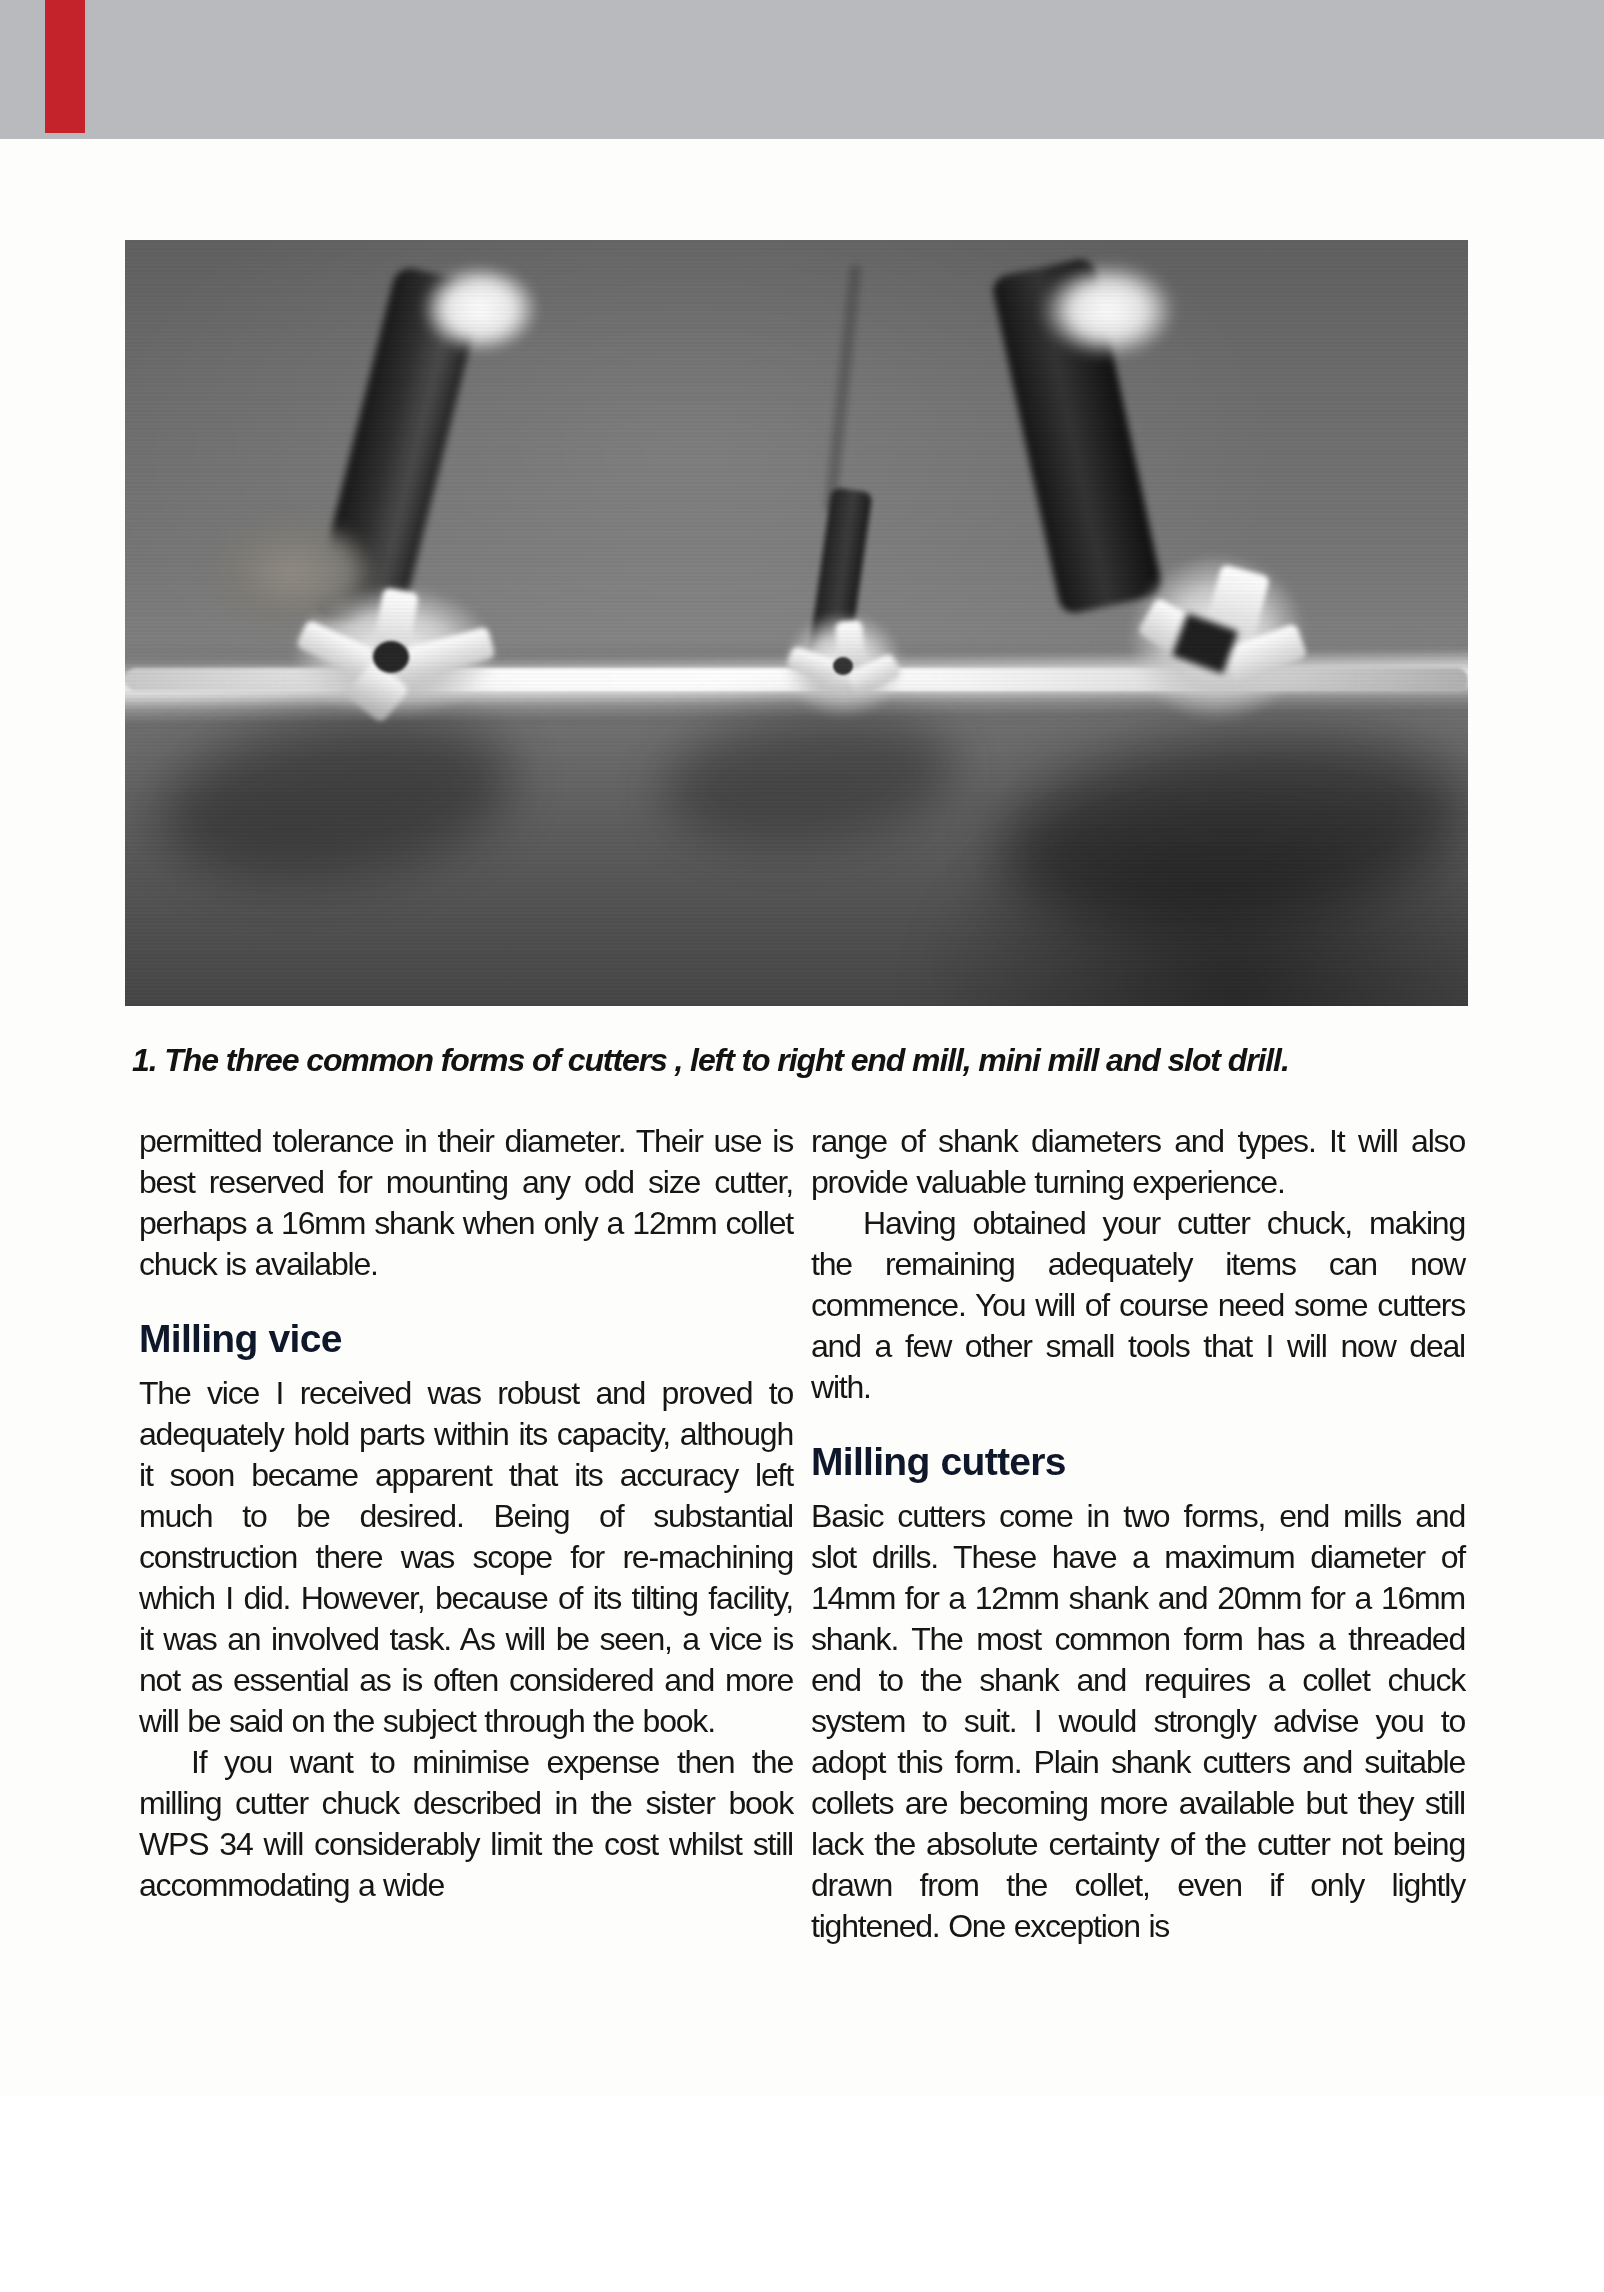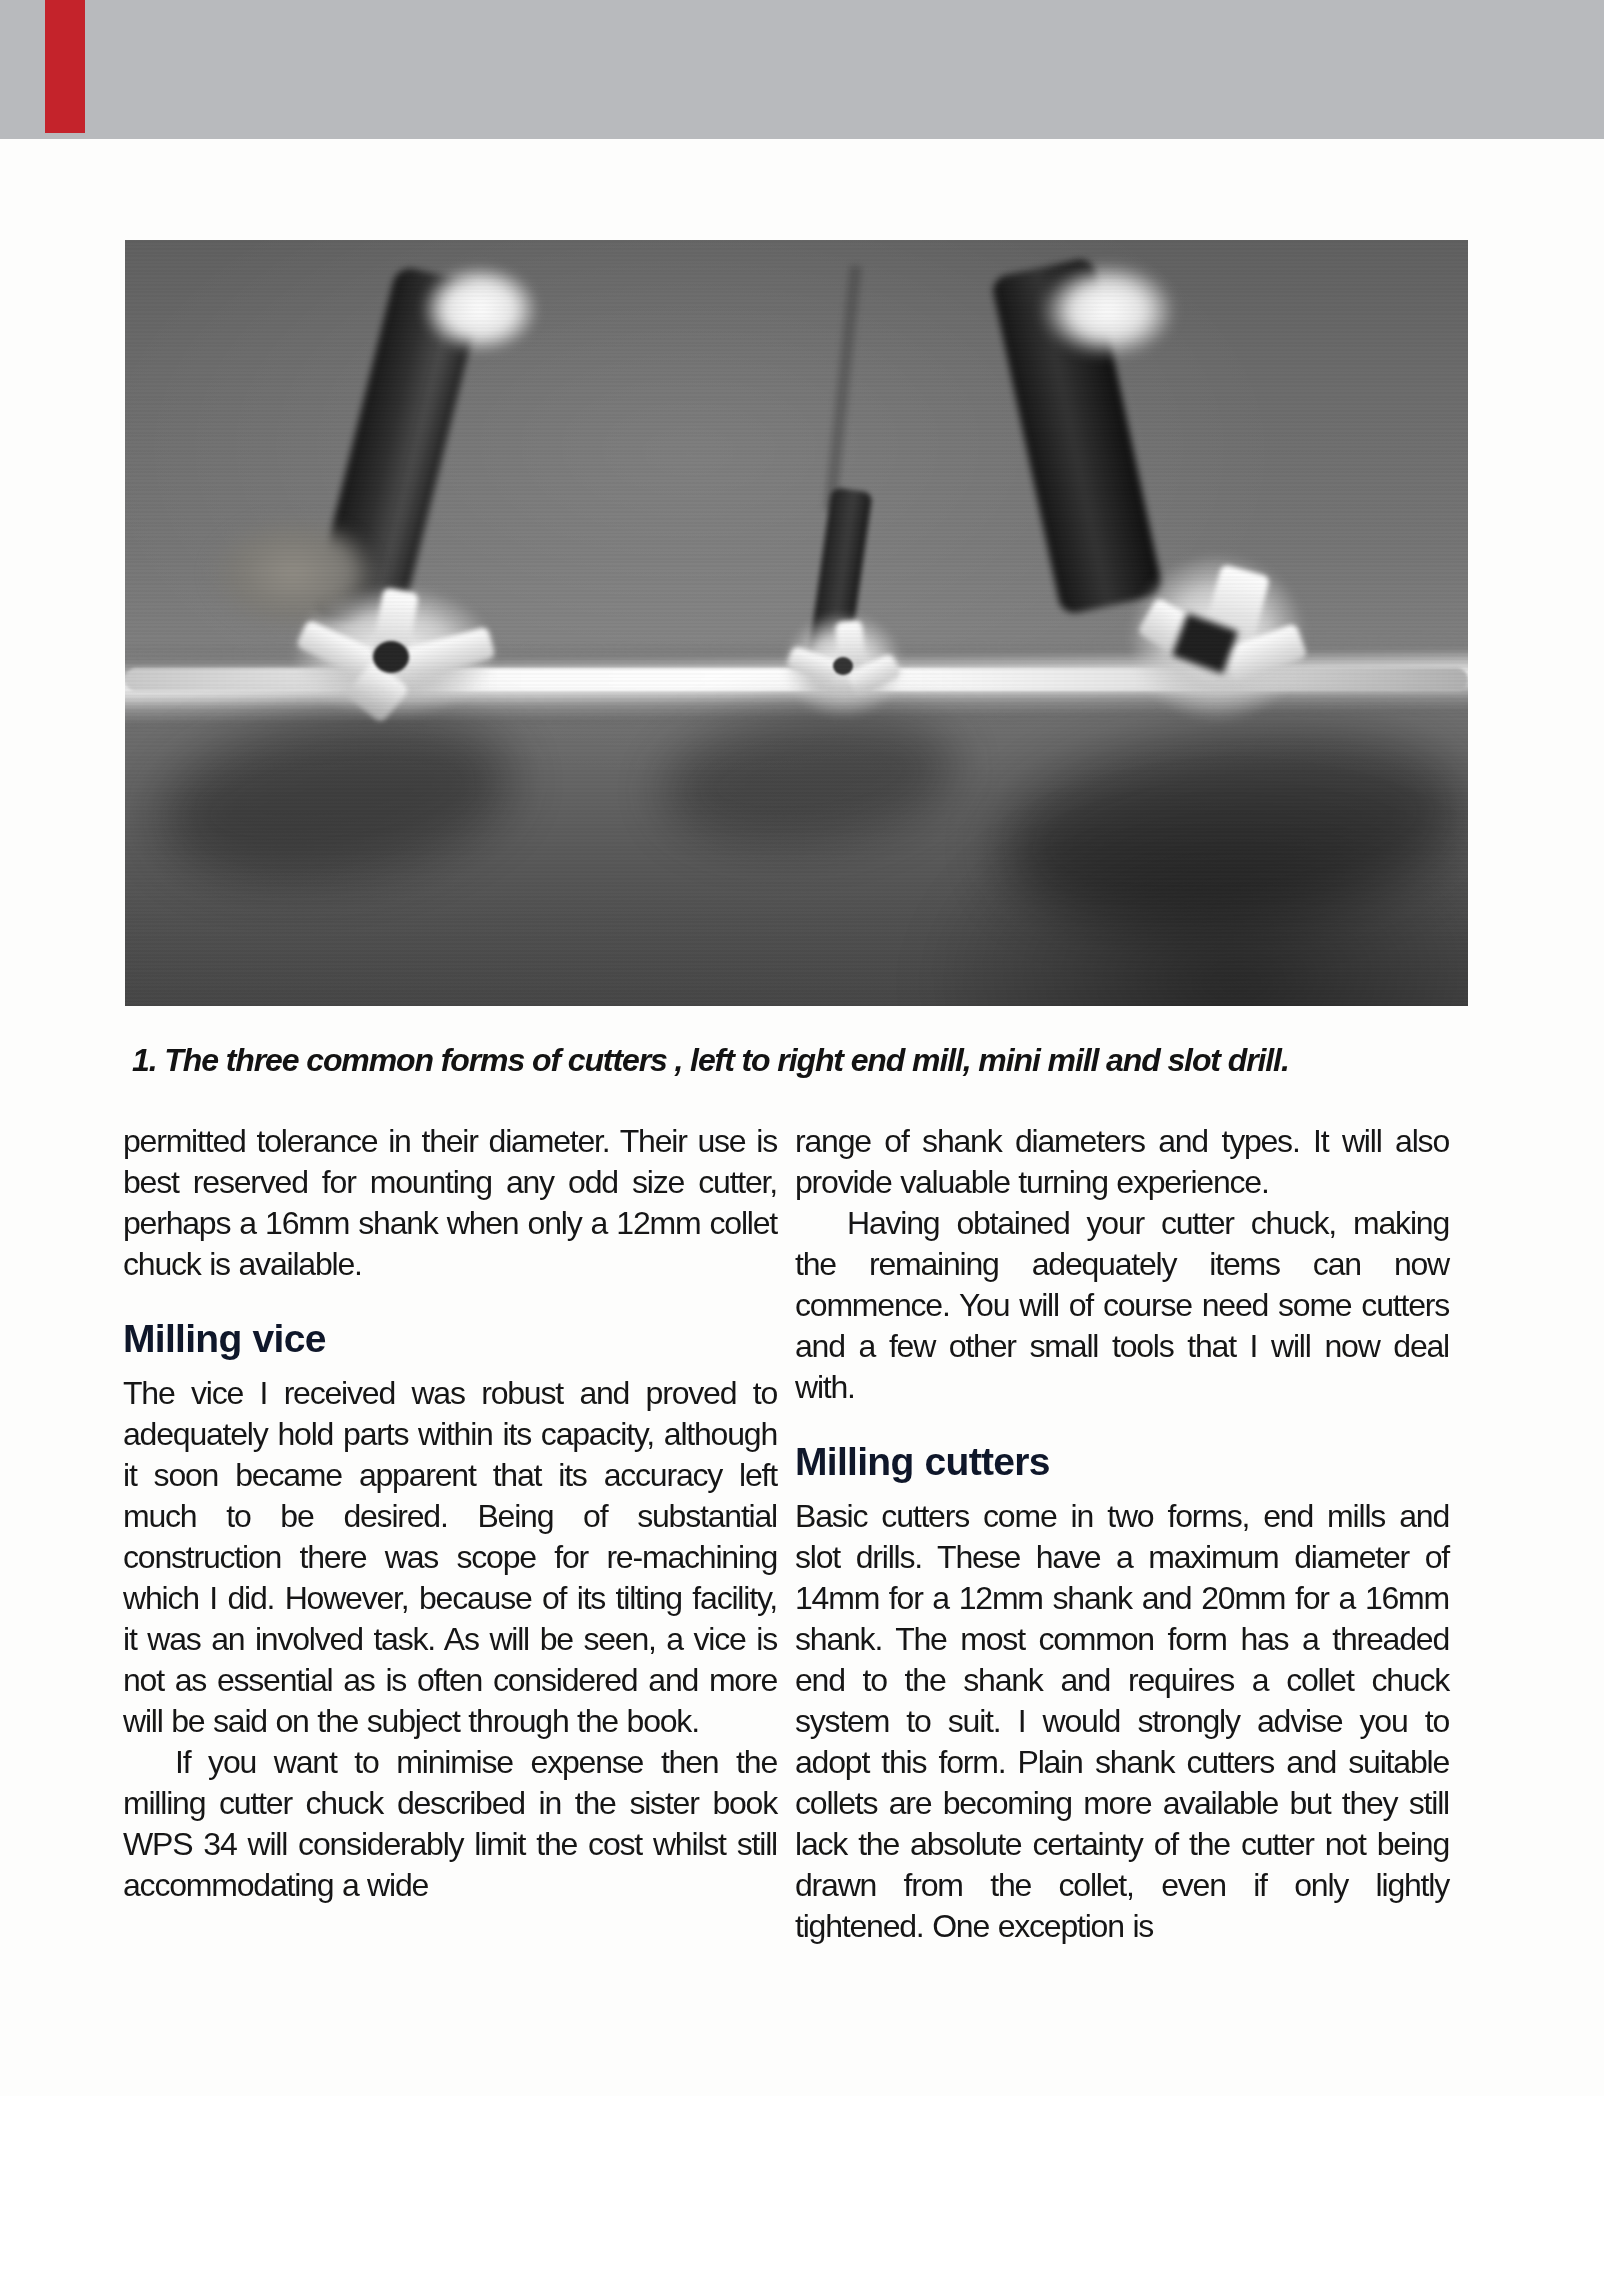--- a/index.html
+++ b/index.html
@@ -87,21 +87,21 @@
     position:absolute; left:132px; top:1042px; width:1343px;
     font-size:32px; font-weight:bold; font-style:italic;
     letter-spacing:-1.1px; color:#131313; white-space:nowrap;
   }
 
   
   .columns { position:absolute; left:123px; top:1121px; width:1355px; }
   .col {
     position:absolute; top:0; width:654px;
     font-size:32px; line-height:41px; letter-spacing:-1.2px; word-spacing:0.9px;
-    text-align:justify; color:#161616;
+    text-align:justify; color:#161616;margin-left:16px;
   }
   .col-left  { left:0; }
   .col-right { left:672px; }
   .col p { margin:0; }
   .col p.indent { text-indent:52px; }
   .col h2 {
     margin:32px 0 12.5px 0; font-size:39px; line-height:43px;
     letter-spacing:-0.7px; color:#0f172a; text-align:left;
   }
   .col h2:first-child { margin-top:0; }

